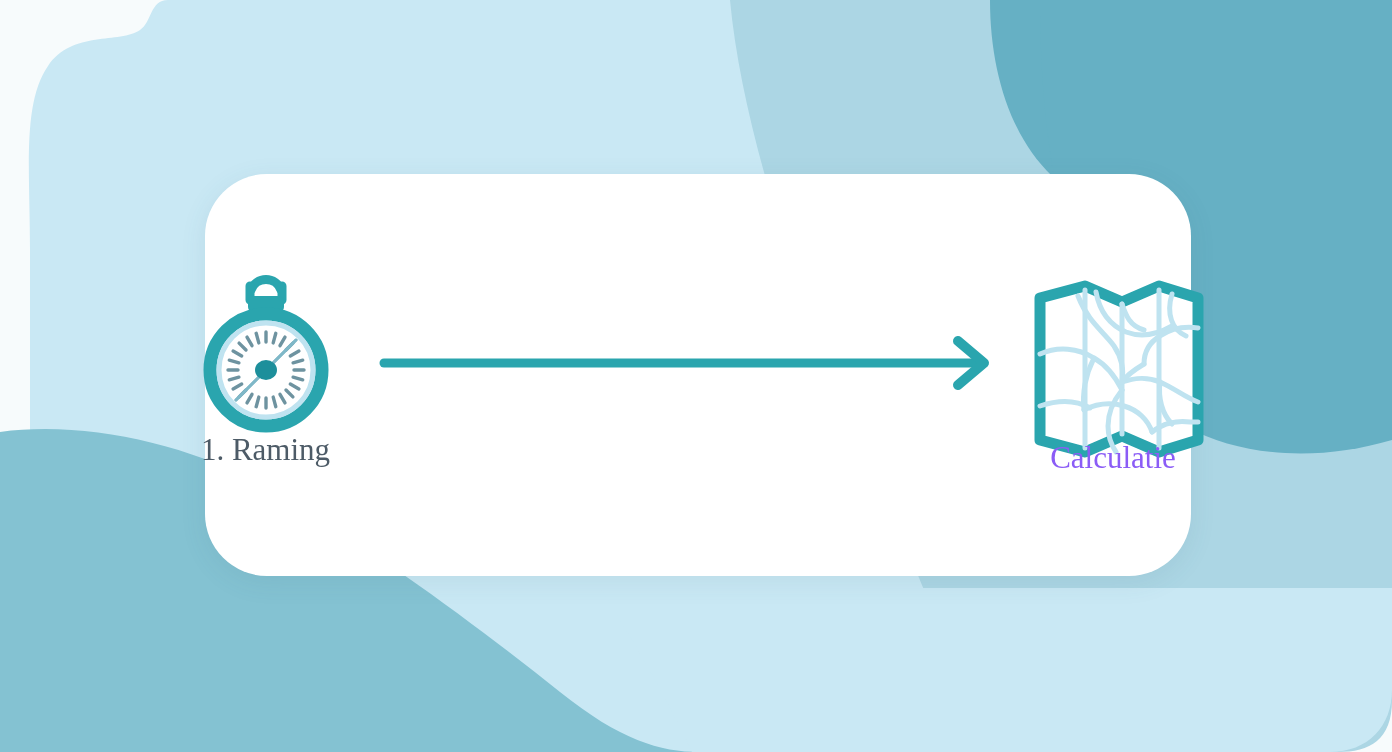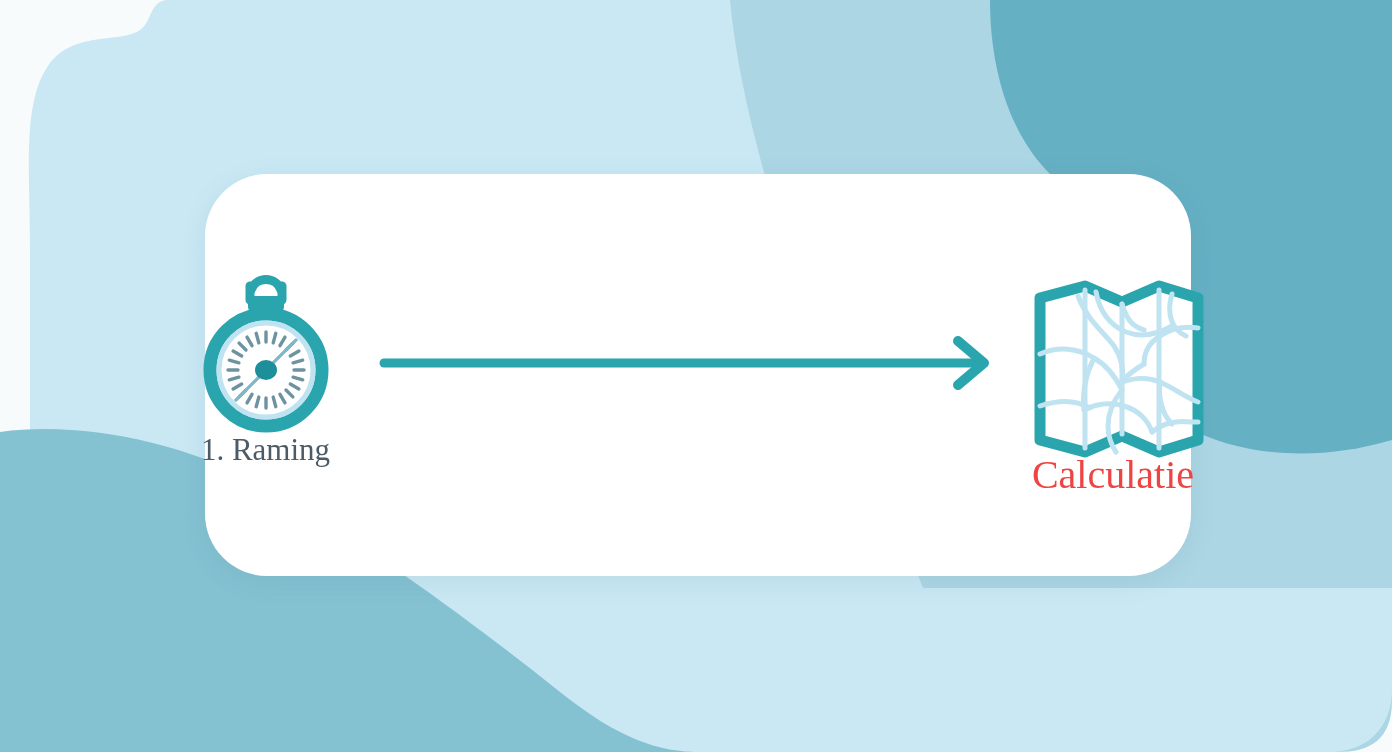--- a/index.html
+++ b/index.html
@@ -77,26 +77,26 @@
   #map-icon {
     position: absolute;
     left: 14px;
     top: 0;
     width: 186px;
     height: 186px;
   }
   #step-calculatie-label {
     position: absolute;
     left: -2px;
-    top: 180px;
+    top: 168px;
     width: 206px;
     text-align: center;
-    font-size: 40px;
+    font-size: 31px;
     line-height: 1.05;
-    color: #ef4444;
+    color: #8b5cf6;
     white-space: nowrap;
   }
 
   
   #flow-arrow {
     position: absolute;
     left: 378px;
     top: 332px;
     width: 620px;
     height: 62px;

